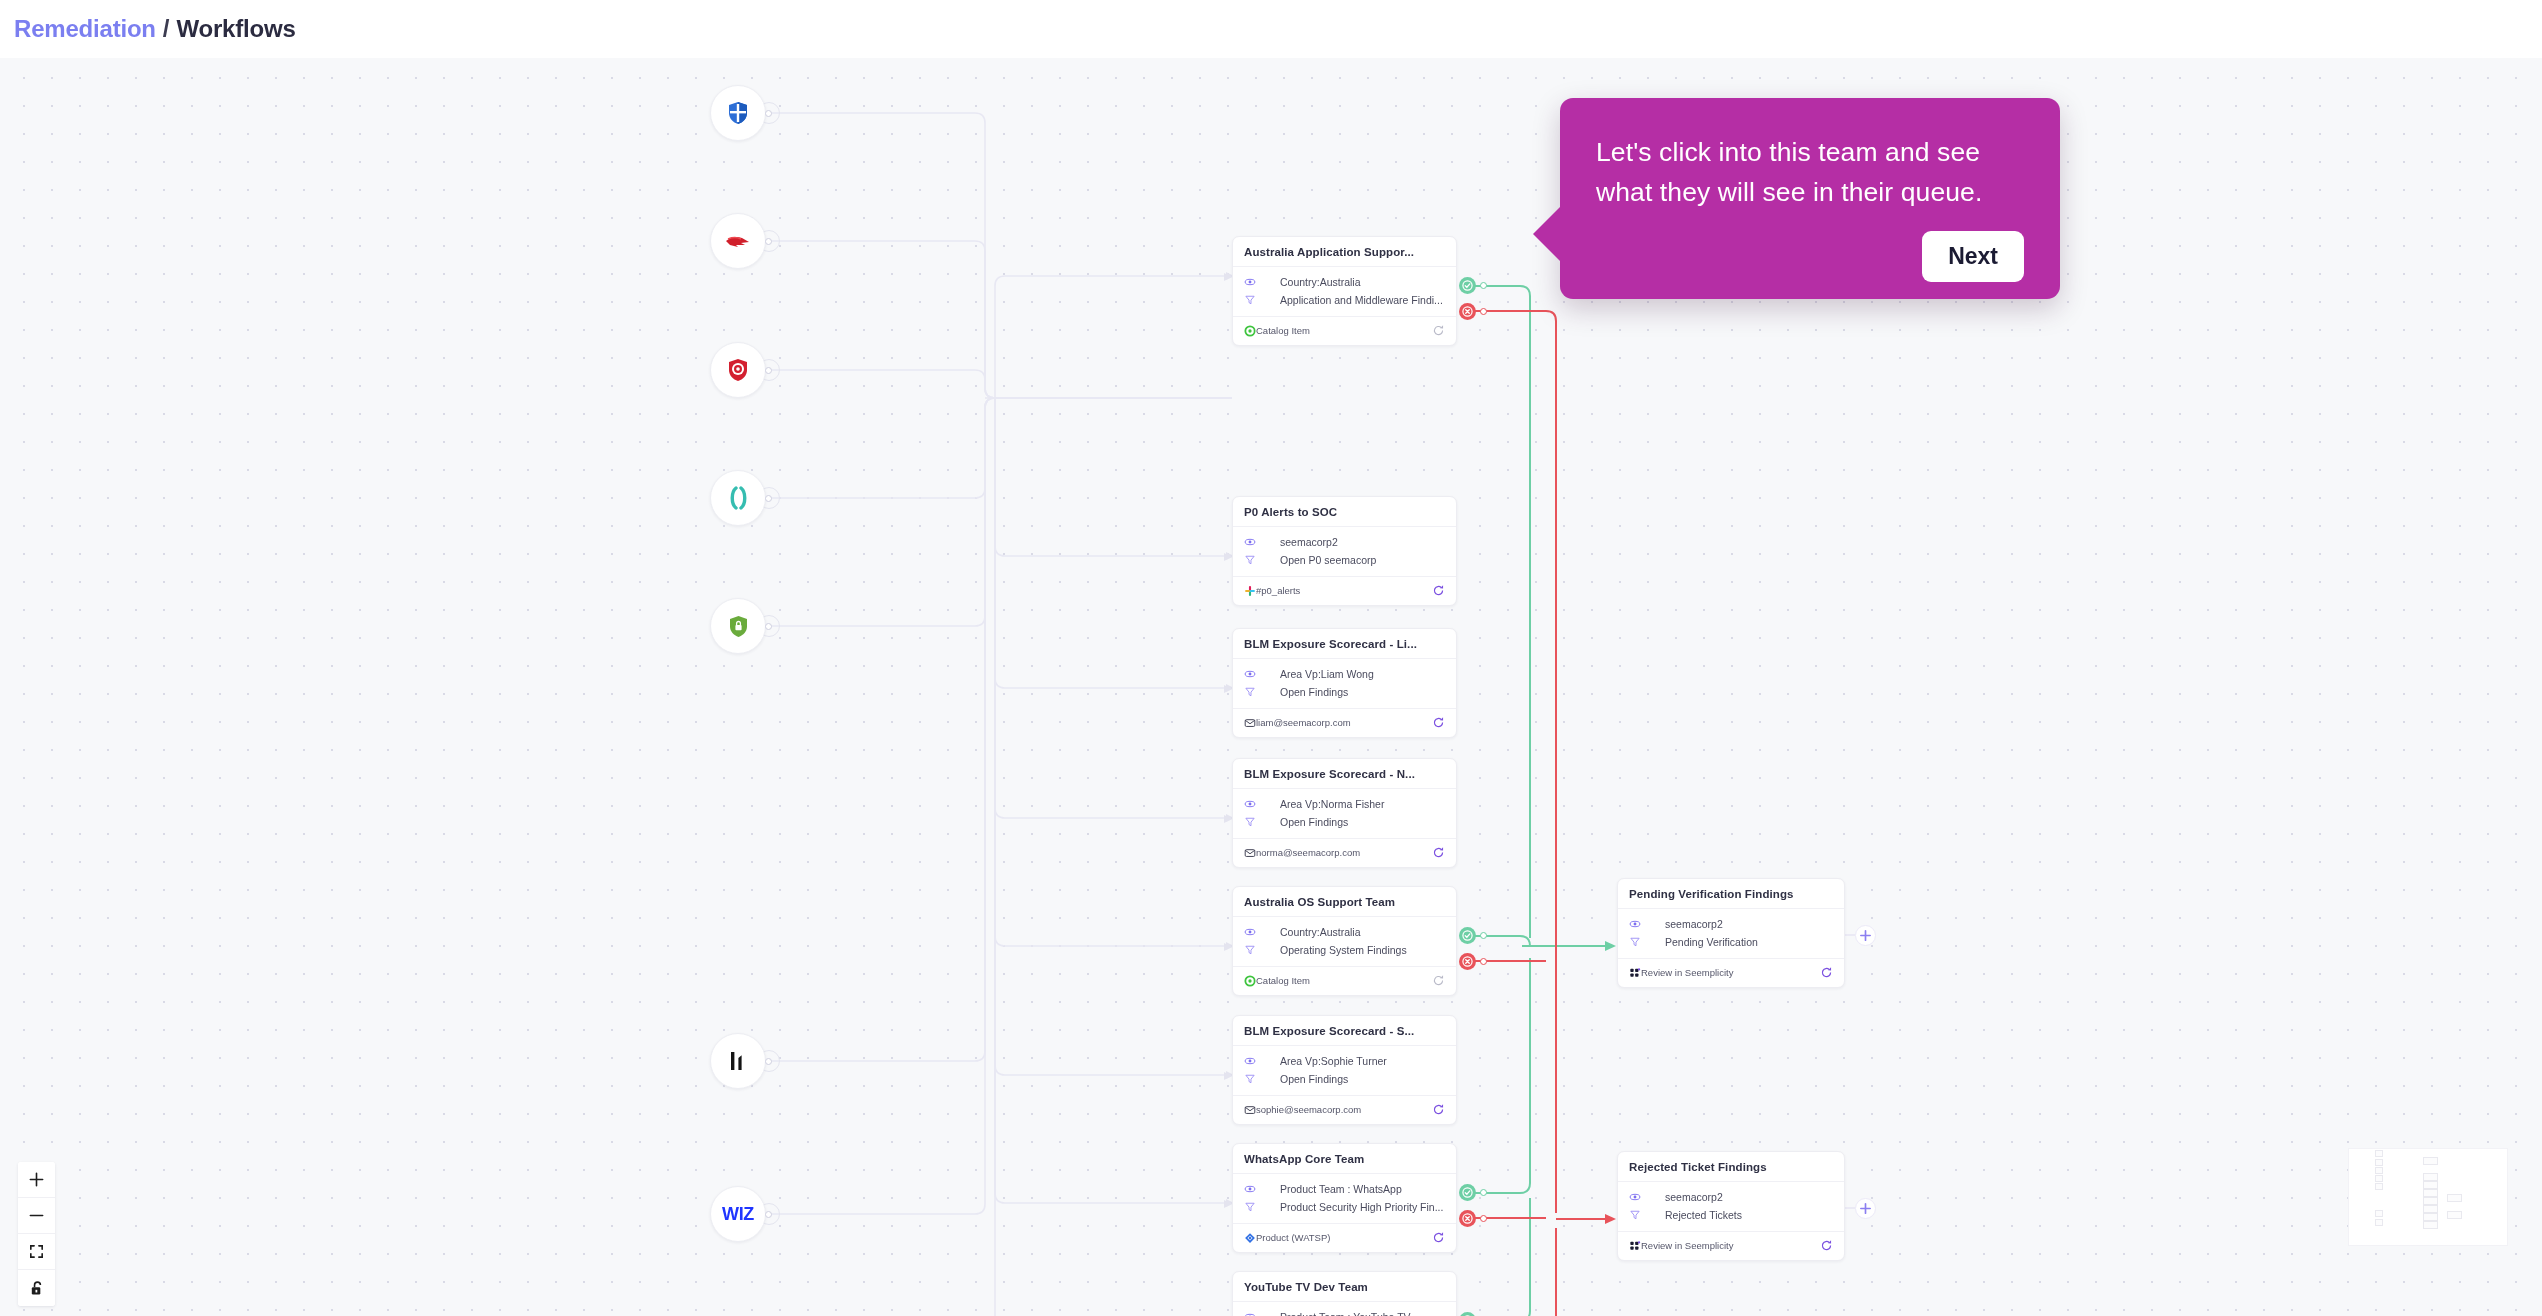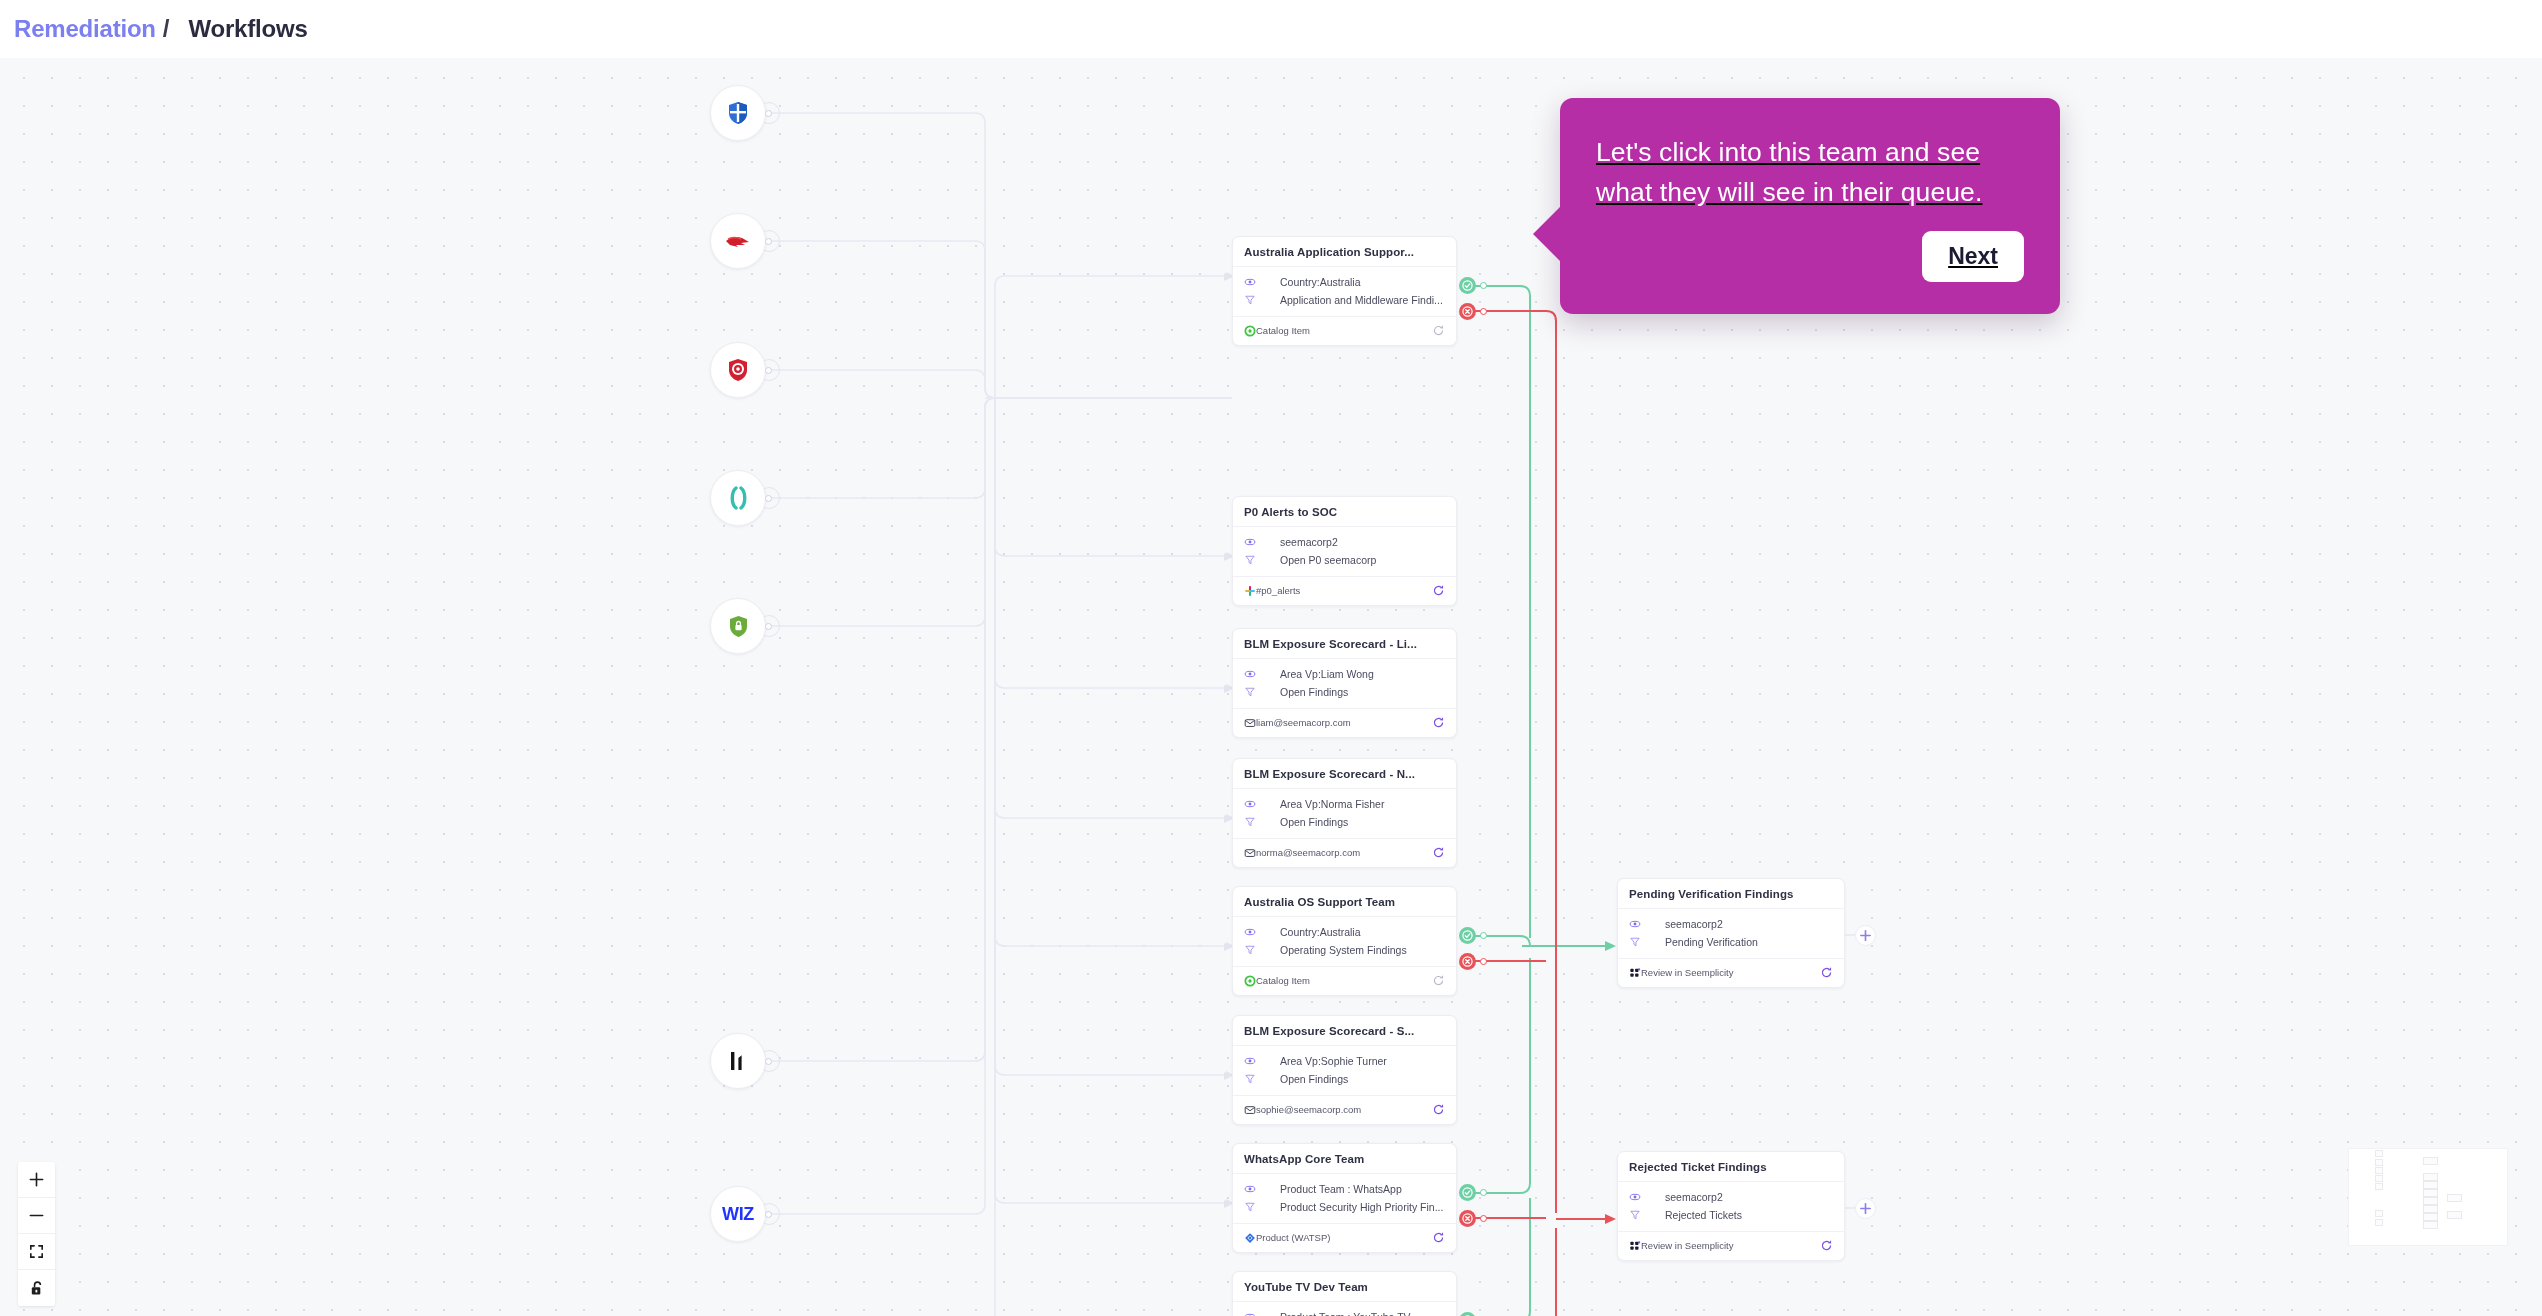--- a/index.html
+++ b/index.html
@@ -14,21 +14,21 @@
   #breadcrumb-bar {
     position: absolute; top: 0; left: 0; width: 2542px; height: 58px;
     background: #ffffff; display: flex; align-items: center;
     padding-left: 14px; z-index: 40;
   }
   .crumb-link {
     color: #7b7ff0; font-size: 24px; font-weight: 700; letter-spacing: -0.2px;
     cursor: pointer;
   }
   .crumb-sep { color: #3b3b50; font-size: 24px; font-weight: 600; margin: 0 7px; }
-  .crumb-current { color: #2b2b40; font-size: 24px; font-weight: 700; letter-spacing: -0.2px; margin-left: 12px; }
+  .crumb-current { color: #2b2b40; font-size: 24px; font-weight: 700; letter-spacing: -0.2px; }
 
   
   #canvas {
     position: absolute; top: 58px; left: 0; width: 2542px; height: 1258px;
     background-color: #f7f8fa;
     background-image: radial-gradient(circle, #d9dae6 1.2px, transparent 1.3px);
     background-size: 28px 28px;
     background-position: 10px 6px;
     overflow: hidden;
   }
@@ -104,23 +104,22 @@
     position: absolute; width: 21px; height: 21px; border-radius: 50%;
     background: #ffffff; border: 1px solid #eceaf8;
     display: flex; align-items: center; justify-content: center;
     z-index: 12; cursor: pointer;
   }
 
   
   #coachmark {
     position: absolute; z-index: 60;
     background: #b52ea5; border-radius: 13px;
-    width: 500px; padding: 34px 36px 32px 36px;
+    width: 500px; padding: 34px 36px 17px 36px;
     box-shadow: 0 10px 28px rgba(60,20,60,.22);
-    text-decoration: underline;
   }
   #coachmark .cm-text {
     color: #ffffff; font-size: 26.5px; line-height: 40px;
     font-weight: 500; letter-spacing: .1px;
   }
   #coachmark .cm-actions { display: flex; justify-content: flex-end; margin-top: 19px; }
   #coachmark .cm-next {
     background: #ffffff; color: #1b1b33; border: none; border-radius: 9px;
     font-family: inherit; font-size: 23px; font-weight: 700;
     padding: 12px 26px; cursor: pointer;

